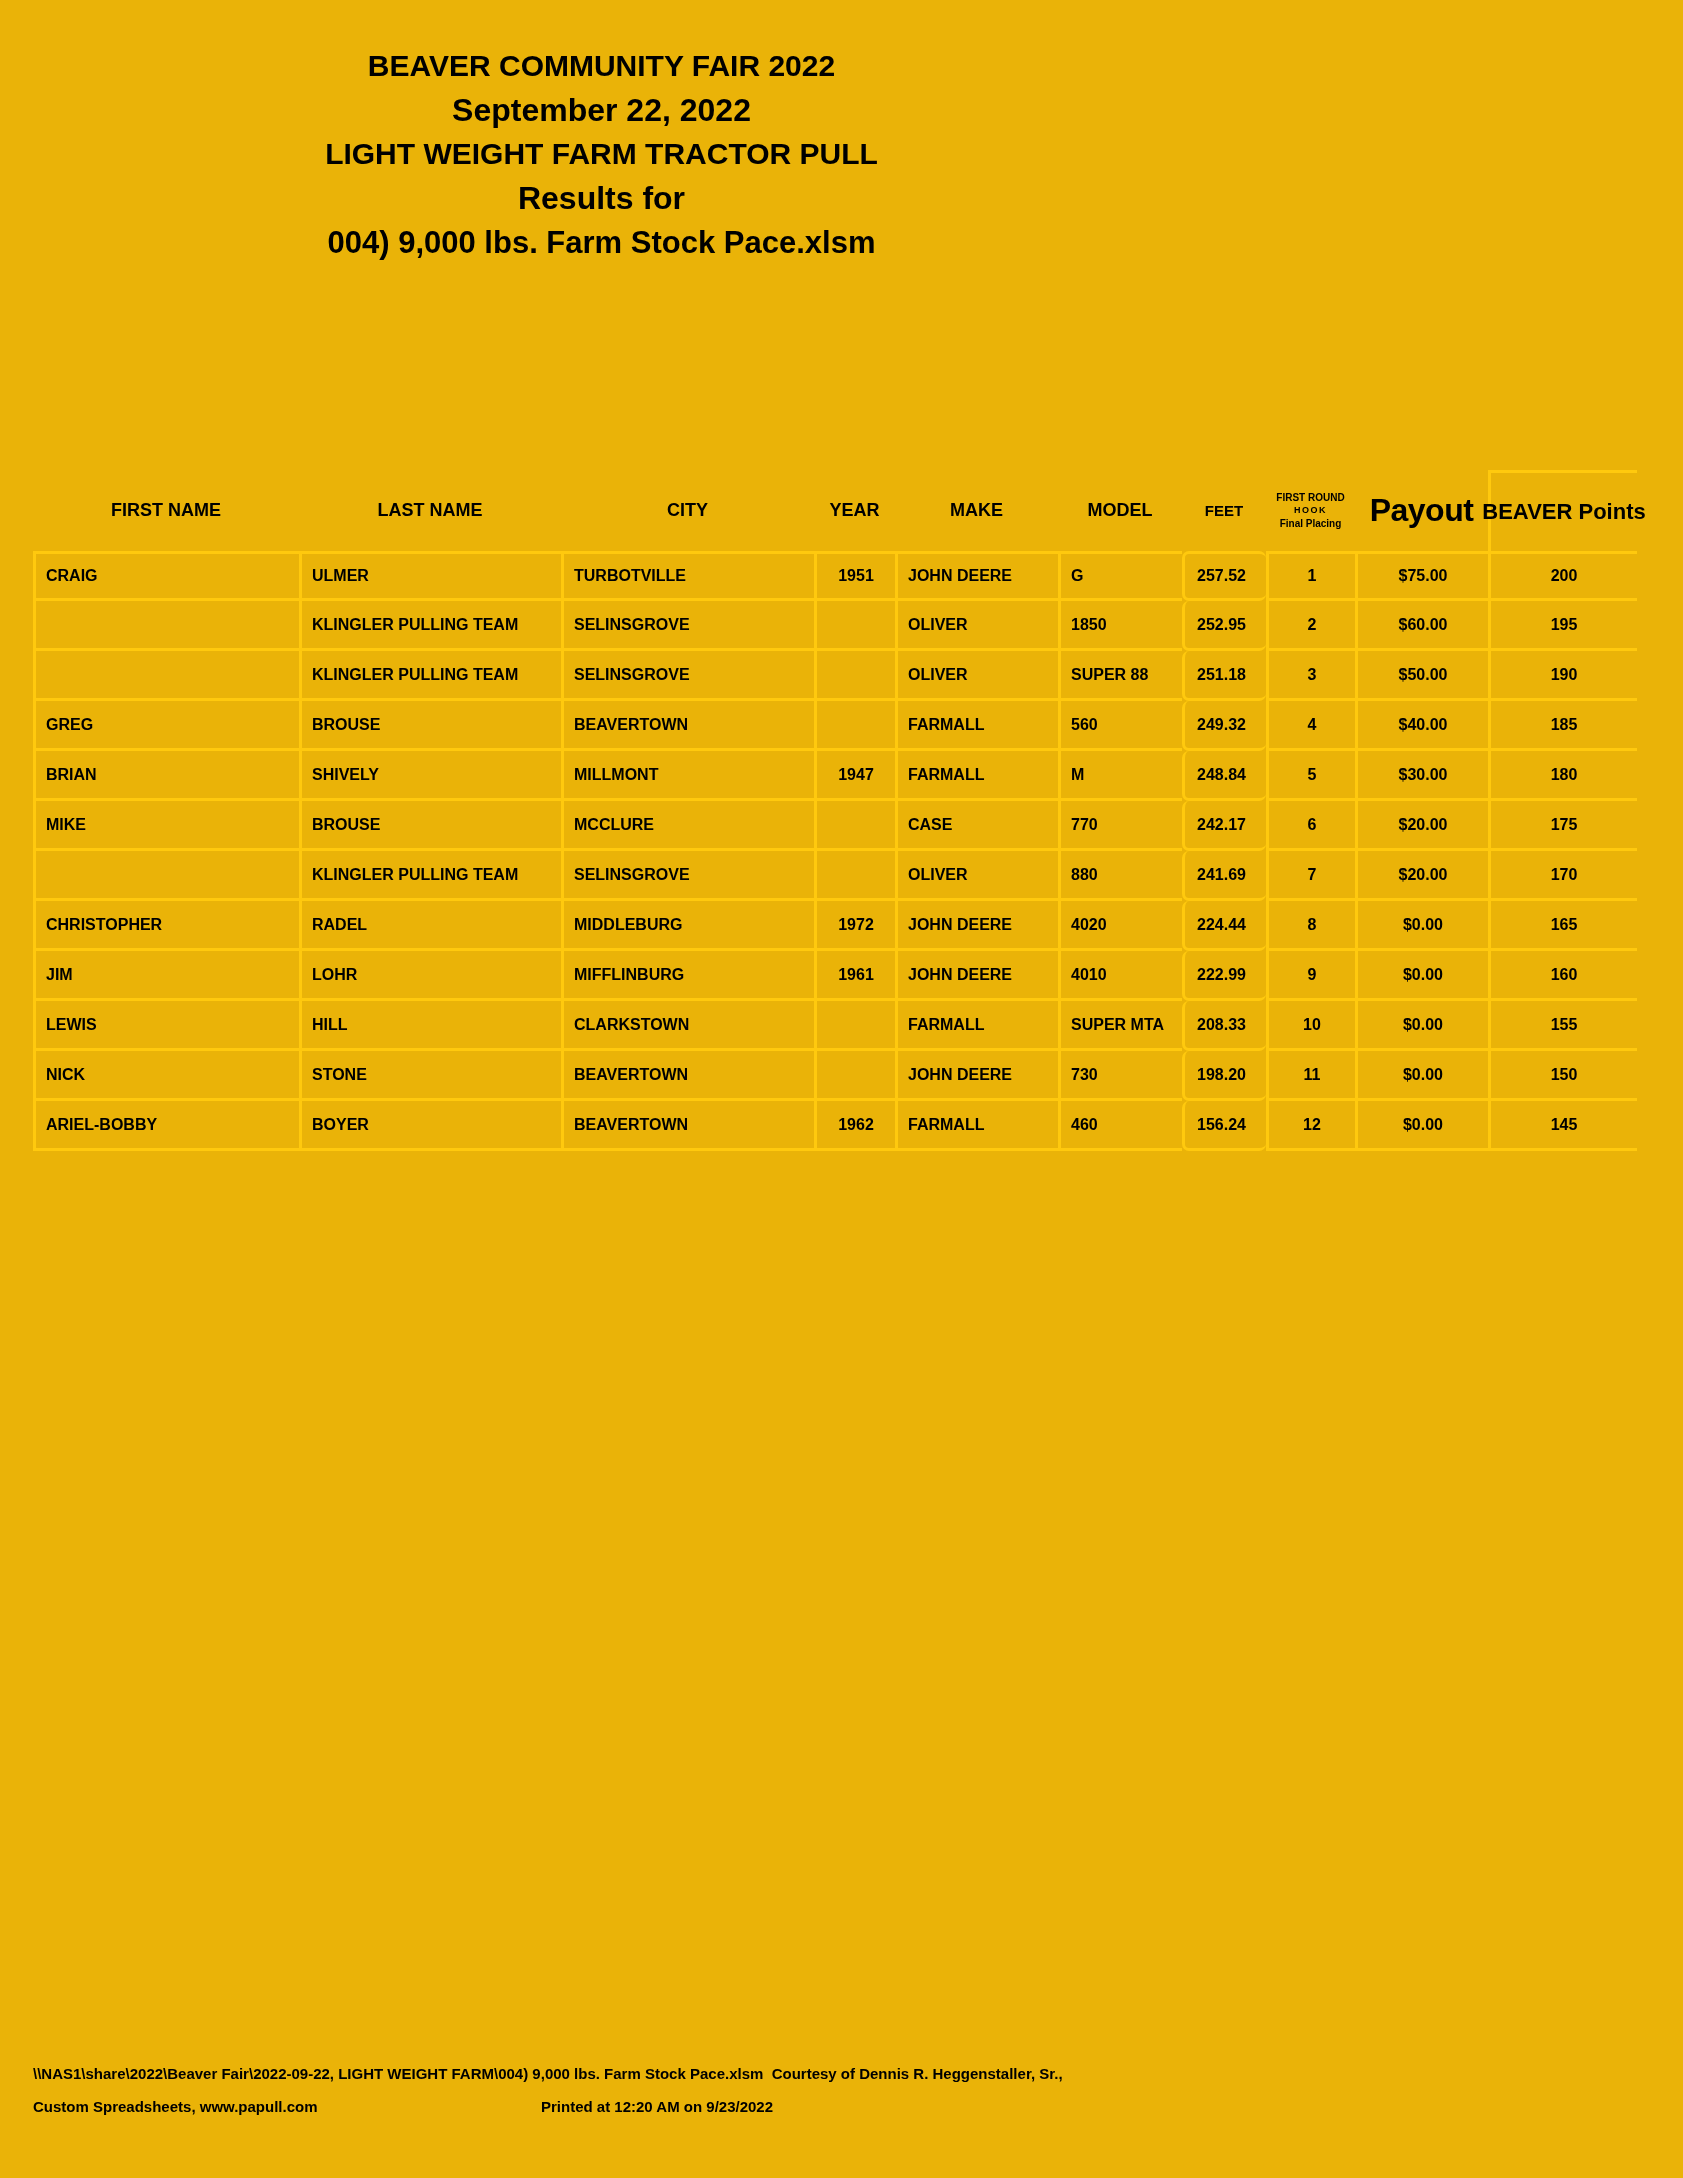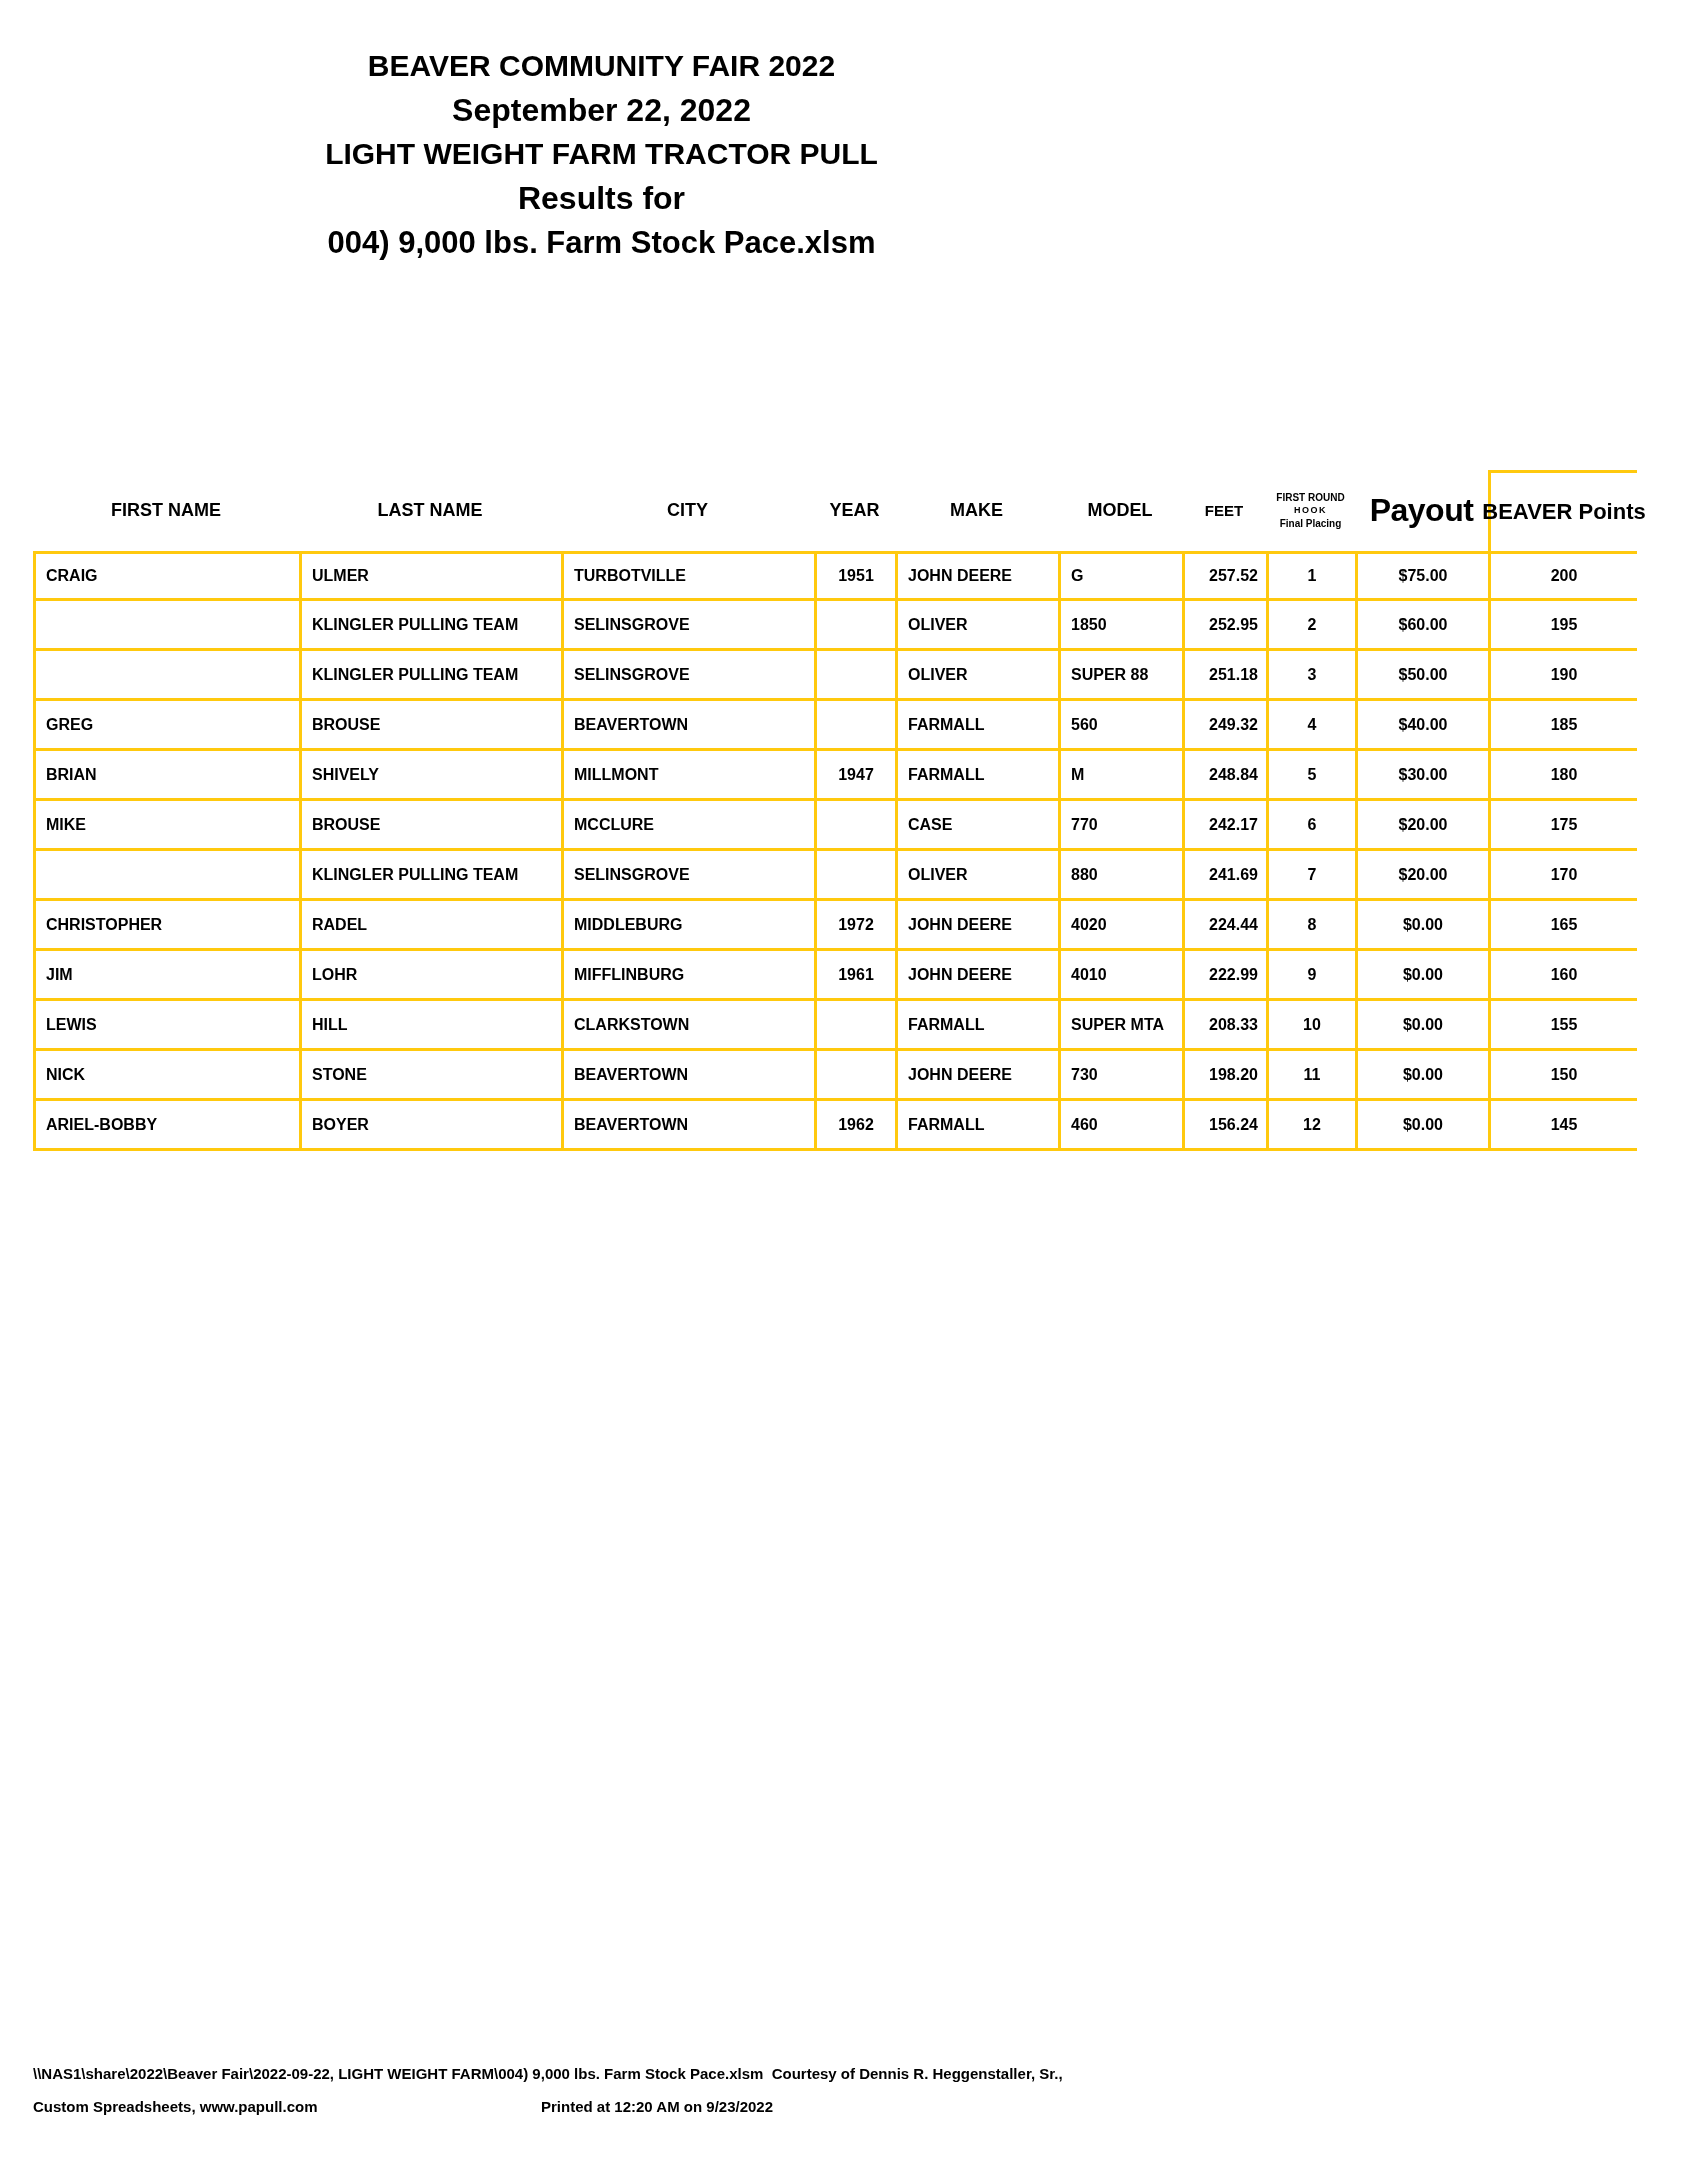--- a/index.html
+++ b/index.html
@@ -2,21 +2,21 @@
 <html style="--gold: #FFC90E; --ink: #000000;"><head>
 <meta charset="utf-8">
 <style>
   :root { --gold: #FFC90E; --ink: #000000; }
   * { margin: 0; padding: 0; box-sizing: border-box; }
   body { background: #e8e8e8; font-family: "Liberation Sans", sans-serif; }
   .page {
     position: relative;
     width: 1683px;
     height: 2178px;
-    background: #ffffff;
+    background: #eab308;
     color: var(--ink);
     overflow: hidden;
   }
 
   
   .titles {
     position: absolute;
     top: 44px;
     left: 0;
     width: 1203px;
@@ -64,21 +64,21 @@
     font-size: 16px;
     white-space: nowrap;
     border-left: 3px solid var(--gold);
     border-bottom: 3px solid var(--gold);
     padding: 0 4px 0 10px;
     overflow: visible;
   }
   .cell.row0 { border-top: 3px solid var(--gold); }
   .cell.c9 { border-right: none; }
   .cell.c3, .cell.c7, .cell.c8, .cell.c9 { justify-content: center; padding: 8px; }
-  .cell.c6 { justify-content: flex-end; padding: 0 8px 0 2px; }
+  .cell.c6 { justify-content: flex-end; padding: 0 20px 0 2px; border-radius: 7px; }
 
   
   .footer-line {
     position: absolute;
     font-weight: bold;
     font-size: 15px;
     white-space: pre;
   }
   .f1  { left: 33px; top: 2065px; }
   .f2l { left: 33px; top: 2098px; }

